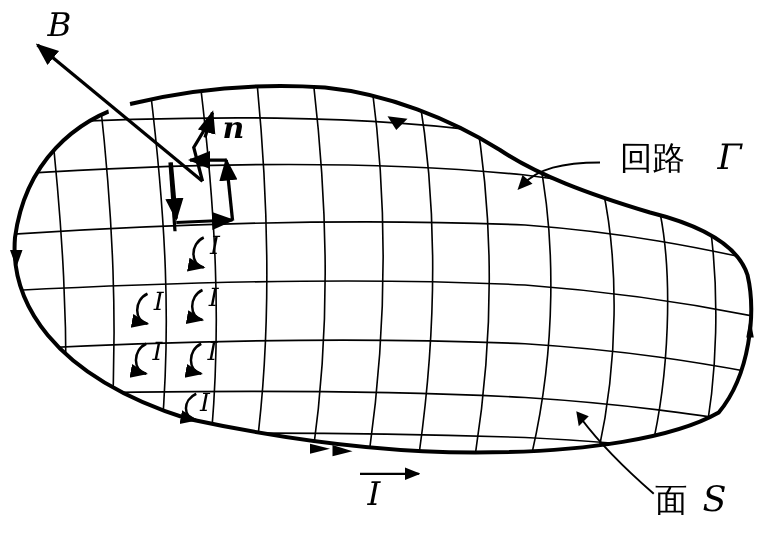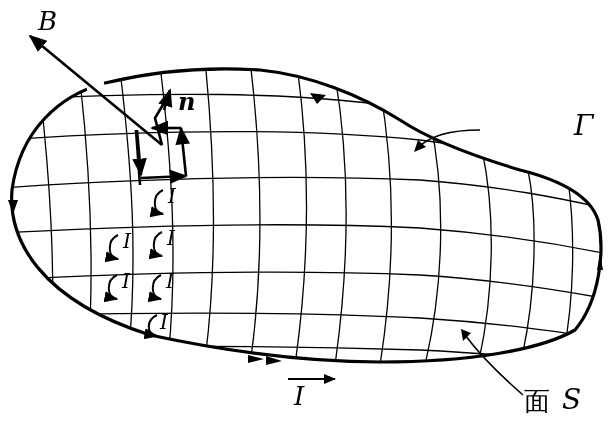--- a/index.html
+++ b/index.html
@@ -89,20 +89,21 @@
       <path d="M118,235 C107,240 107,257 118,259" marker-end="url(#ah)"></path>
       <path d="M162,232 C151,237 151,254 162,256" marker-end="url(#ah)"></path>
       <path d="M117,275 C106,280 106,297 117,299" marker-end="url(#ah)"></path>
       <path d="M161,275 C150,280 150,297 161,299" marker-end="url(#ah)"></path>
       <path d="M157,315 C146,320 146,334 157,336" marker-end="url(#ah)"></path>
     </g>
   </svg>
 
   <span class="label ital" style="left:38px; top:8px; font-size:26px;">B</span>
   <span class="label ital" style="left:178px; top:90px; font-size:24px; font-weight:bold;">n</span>
+  <span class="label cjk" style="left:496px; top:114px; font-size:26px;">回路</span>
   <span class="label ital" style="left:574px; top:112px; font-size:28px;">Γ</span>
   <span class="label cjk" style="left:524px; top:388px; font-size:26px;">面</span>
   <span class="label ital" style="left:562px; top:386px; font-size:28px;">S</span>
   <span class="label ital" style="left:294px; top:383px; font-size:26px;">I</span>
 
   <span class="loopI" style="left:168px; top:186px;">I</span>
   <span class="loopI" style="left:123px; top:231px;">I</span>
   <span class="loopI" style="left:167px; top:228px;">I</span>
   <span class="loopI" style="left:122px; top:271px;">I</span>
   <span class="loopI" style="left:166px; top:271px;">I</span>

